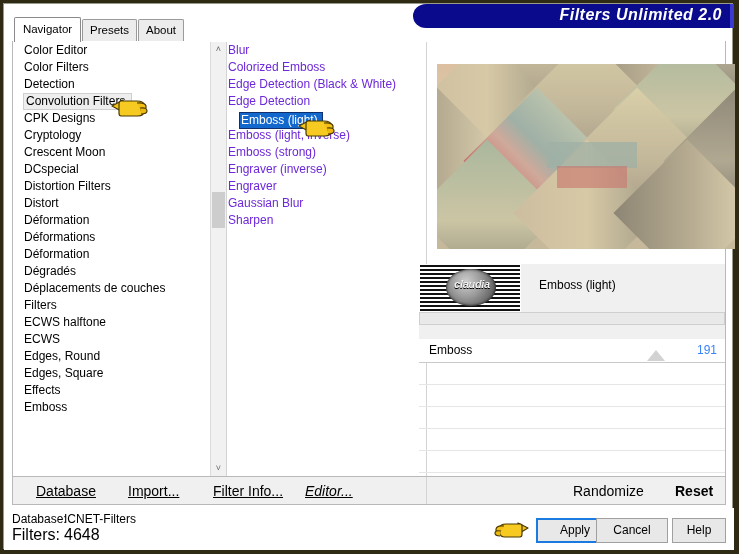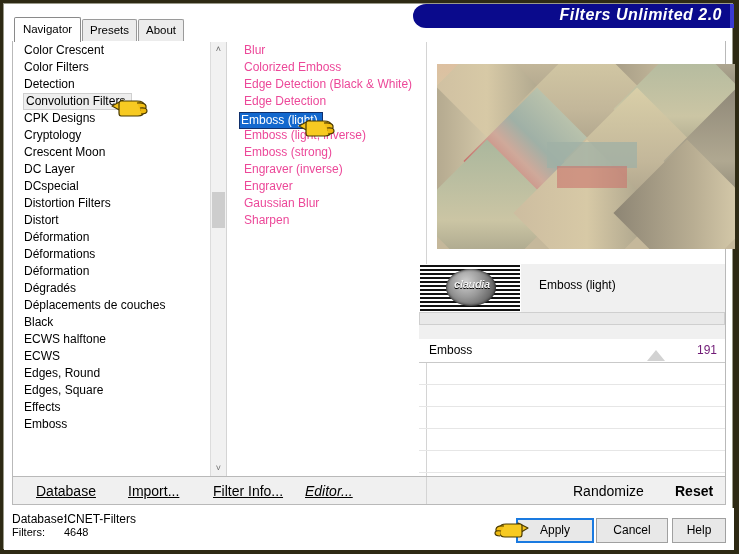--- a/index.html
+++ b/index.html
@@ -52,21 +52,21 @@
          font-size:9px;text-align:center;line-height:15px;}
   #lsb-up{top:0;}
   #lsb-dn{bottom:0;}
   #lsb-thumb{position:absolute;left:1px;top:150px;width:13px;height:36px;background:#cdcdcd;}
 
   
   #divider1{position:absolute;left:213px;top:1px;width:1px;height:434px;background:#d4d4d4;}
 
   
   #midlist{position:absolute;left:215px;top:1px;width:196px;height:434px;background:#fff;overflow:hidden;}
-  .mitem{height:17px;line-height:17px;padding-left:16px;font-size:12px;color:#ec4899;white-space:nowrap;}
+  .mitem{height:17px;line-height:17px;padding-left:0;font-size:12px;color:#6d28d9;white-space:nowrap;}
   .mitem.sel{background:#1368ce;color:#ffffff;border:1px solid #11306b;
              display:inline-block;height:15px;line-height:15px;padding-right:4px;margin-left:11px;padding-left:1px;}
 
   #divider2{position:absolute;left:413px;top:1px;width:1px;height:434px;background:#d4d4d4;}
 
   
   #right{position:absolute;left:414px;top:1px;width:298px;height:434px;background:#ffffff;}
 
   #preview{position:absolute;left:10px;top:22px;width:298px;height:185px;overflow:hidden;}
   #preview-img{position:absolute;left:0;top:0;width:298px;height:185px;}
@@ -83,42 +83,42 @@
      font-size:11px;font-weight:bold;font-style:italic;color:#f2f2f2;
      text-shadow:0 1px 0 #000;letter-spacing:-0.3px;}
   #filtername{position:absolute;left:120px;top:14px;font-size:12px;color:#000;}
 
   #emptybar{position:absolute;left:-8px;top:270px;width:306px;height:13px;background:#e9e9e9;border:1px solid #cfcfcf;box-sizing:border-box;}
   #emptybar2{position:absolute;left:-8px;top:283px;width:306px;height:14px;background:#f0f0f0;}
 
   
   #paramrow{position:absolute;left:-8px;top:297px;width:306px;height:23px;background:#ffffff;border-bottom:1px solid #c9c9c9;}
   #param-label{position:absolute;left:10px;top:4px;font-size:12px;color:#000;}
-  #param-value{position:absolute;right:8px;top:4px;font-size:12px;color:#701a75;}
+  #param-value{position:absolute;right:8px;top:4px;font-size:12px;color:#3b82f6;}
   #param-thumb{position:absolute;left:228px;top:11px;width:0;height:0;
      border-left:9px solid transparent;border-right:9px solid transparent;border-bottom:11px solid #d2d2d2;}
   .emptyrow{position:absolute;left:-8px;width:306px;height:22px;border-bottom:1px solid #e6e6e6;}
 
   
   #toolbar{position:absolute;left:8px;top:473px;width:714px;height:28px;
            background:#f0f0f0;box-sizing:border-box;border:1px solid #b9b9b9;border-top:none;}
   .tlink{position:absolute;top:6px;font-size:14px;color:#000;white-space:nowrap;}
   .tlink u{text-decoration:underline;}
   #tl0{left:23px;} #tl1{left:115px;} #tl2{left:200px;} #tl3{left:292px;font-style:italic;}
   #tl4{left:560px;} #tl5{left:662px;font-weight:bold;}
   #tb-div{position:absolute;left:413px;top:0;width:1px;height:27px;background:#d4d4d4;}
 
   
   #status{position:absolute;left:0;top:504px;width:730px;height:42px;background:#ffffff;}
   #st-l1{position:absolute;left:8px;top:4px;font-size:12px;color:#000;}
-  #st-l2{position:absolute;left:8px;top:18px;font-size:11px;color:#000;}
+  #st-l2{position:absolute;left:8px;top:18px;font-size:16px;color:#000;}
   .lbl-k{display:inline-block;width:52px;}
   .btn{position:absolute;top:10px;height:25px;background:#e8e8e8;border:1px solid #a0a0a0;
        font-size:12px;color:#000;text-align:center;line-height:23px;box-sizing:border-box;}
-  #btn-apply{left:512px;width:78px;border:2px solid #1a7ae0;background:#e8e8e8;line-height:21px;text-align:center;}
+  #btn-apply{left:532px;width:78px;border:2px solid #1a7ae0;background:#e8e8e8;line-height:21px;text-align:center;}
   #btn-cancel{left:592px;width:72px;}
   #btn-help{left:668px;width:54px;}
 
   
   .hand{position:absolute;width:46px;height:30px;}
   .hand svg{display:block;}
   #hand-left{left:110px;top:92px;}
   #hand-mid{left:297px;top:112px;}
   #hand-apply{left:492px;top:516px;width:40px;height:26px;}
 </style>
@@ -138,37 +138,36 @@
     <div id="tabstrip">
       <div class="tab active" id="tab0">Navigator</div>
       <div class="tab" id="tab1">Presets</div>
       <div class="tab" id="tab2">About</div>
       <div id="tabline"></div>
     </div>
 
     <div id="content">
 
       <div id="leftlist">
-        <div class="litem">Color Crescent</div>
+        <div class="litem">Color Editor</div>
         <div class="litem">Color Filters</div>
         <div class="litem">Detection</div>
         <div class="litem sel-wrap"><span class="litem sel" style="padding-left:2px">Convolution Filters</span></div>
         <div class="litem">CPK Designs</div>
         <div class="litem">Cryptology</div>
         <div class="litem">Crescent Moon</div>
-        <div class="litem">DC Layer</div>
         <div class="litem">DCspecial</div>
         <div class="litem">Distortion Filters</div>
         <div class="litem">Distort</div>
         <div class="litem">Déformation</div>
         <div class="litem">Déformations</div>
         <div class="litem">Déformation</div>
         <div class="litem">Dégradés</div>
         <div class="litem">Déplacements de couches</div>
-        <div class="litem">Black</div>
+        <div class="litem">Filters</div>
         <div class="litem">ECWS halftone</div>
         <div class="litem">ECWS</div>
         <div class="litem">Edges, Round</div>
         <div class="litem">Edges, Square</div>
         <div class="litem">Effects</div>
         <div class="litem">Emboss</div>
       </div>
 
       <div id="lsb">
         <div class="sbbtn" id="lsb-up">˄</div>

